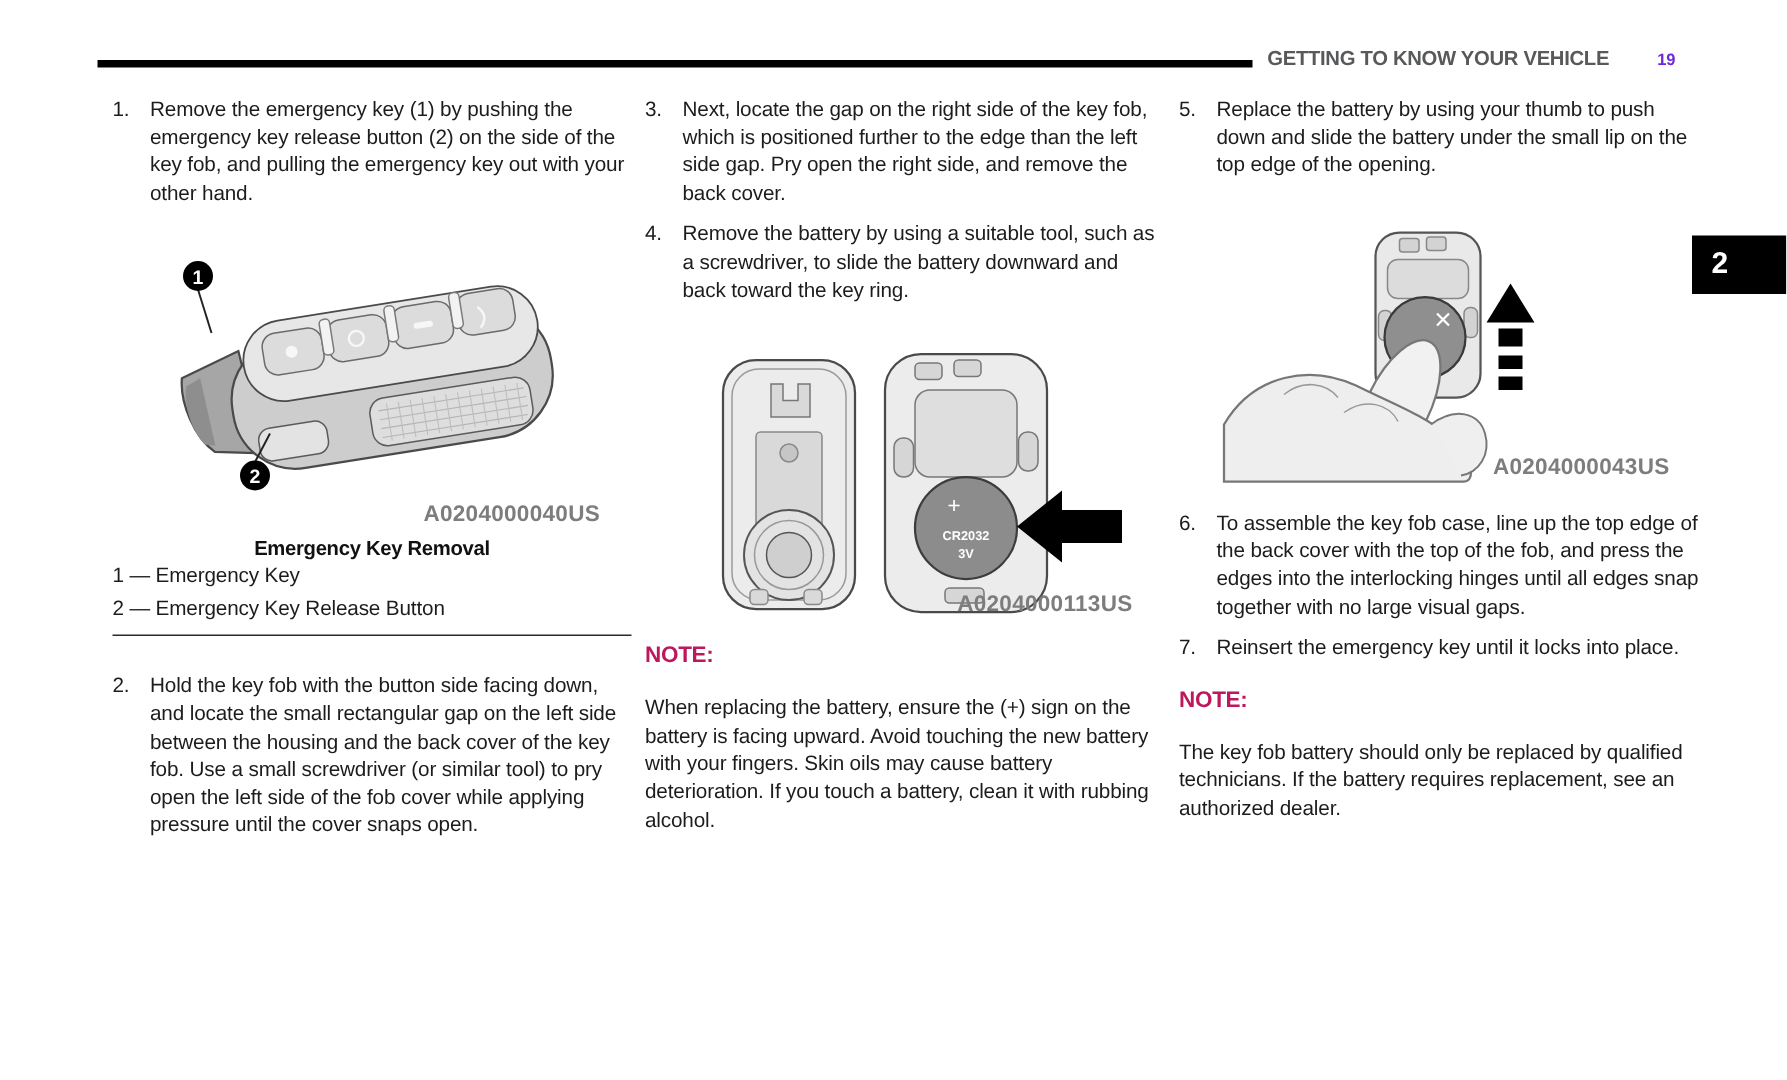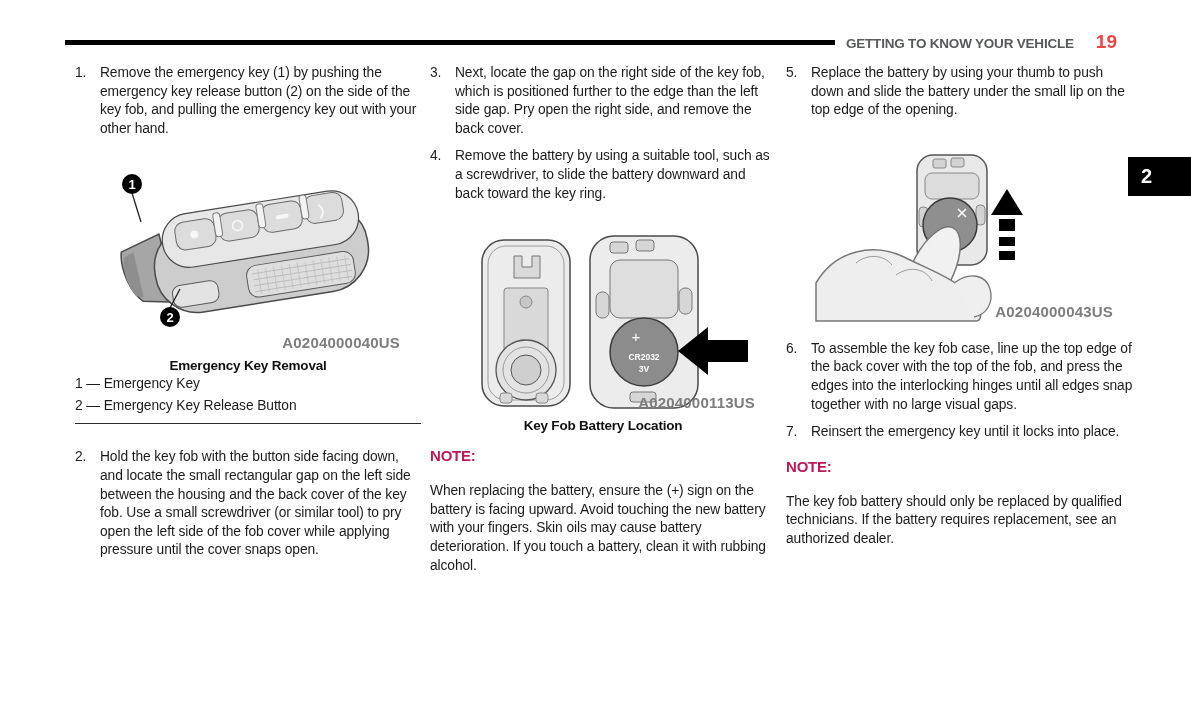--- a/index.html
+++ b/index.html
@@ -3,21 +3,21 @@
 <meta charset="utf-8">
 <style>
   html,body { margin:0; padding:0; background:#ffffff; }
   .page {
     position:relative; width:1191px; height:660px; background:#ffffff;
     font-family:"Liberation Sans", sans-serif; color:#1c1c1c; overflow:hidden;
   }
   .header-rule { position:absolute; left:65px; top:40px; width:770px; height:5px; background:#000; }
   .header-text { position:absolute; top:31px; left:845px; width:272px; display:flex; justify-content:flex-end; align-items:baseline; gap:22px; }
   .header-title { font-size:13.5px; font-weight:bold; color:#58595b; letter-spacing:-0.2px; white-space:nowrap; }
-  .header-page { font-size:19px; font-weight:bold; color:#ef4444; }
+  .header-page { font-size:11px; font-weight:bold; color:#6d28d9;margin-left:10px; }
   .chapter-tab {
     position:absolute; left:1128px; top:157px; width:63px; height:39px; background:#000;
     color:#fff; font-size:20px; font-weight:bold; line-height:39px; padding-left:13px; box-sizing:border-box;
   }
   .col { position:absolute; top:64px; }
   .col1 { left:75px;  width:346px; }
   .col2 { left:430px; width:346px; }
   .col3 { left:786px; width:348px; }
   .step { display:flex; font-size:13.8px; line-height:18.6px; letter-spacing:-0.1px; }
   .step .num { flex:none; width:25px; }
@@ -150,21 +150,20 @@
         <circle cx="214" cy="122" r="34" fill="#8c8c8c" stroke="#3c3c3c" stroke-width="1.5"></circle>
         <text x="206" y="112" fill="#fff" font-size="15" text-anchor="middle">+</text>
         <text x="214" y="130" fill="#fff" font-size="8.5" font-weight="bold" text-anchor="middle">CR2032</text>
         <text x="214" y="142" fill="#fff" font-size="8.5" font-weight="bold" text-anchor="middle">3V</text>
         <rect x="200" y="162" width="26" height="10" rx="3" fill="#d6d6d6" stroke="#777"></rect>
 
         <path d="M248 121 L278 97 L278 110 L318 110 L318 132 L278 132 L278 145 Z" fill="#000"></path>
       </svg>
       <div class="fig-code code-abs">A0204000113US</div>
     </div>
-    <div class="fig-caption mt4">Key Fob Battery Location</div>
 
     <div class="mt14">
       <div class="note-label">NOTE:</div>
       <div class="note-text">When replacing the battery, ensure the (+) sign on the battery is facing upward. Avoid touching the new battery with your fingers. Skin oils may cause battery deterioration. If you touch a battery, clean it with rubbing alcohol.</div>
     </div>
   </div>
 
   <div class="col col3">
     <div class="step">
       <span class="num">5.</span>

